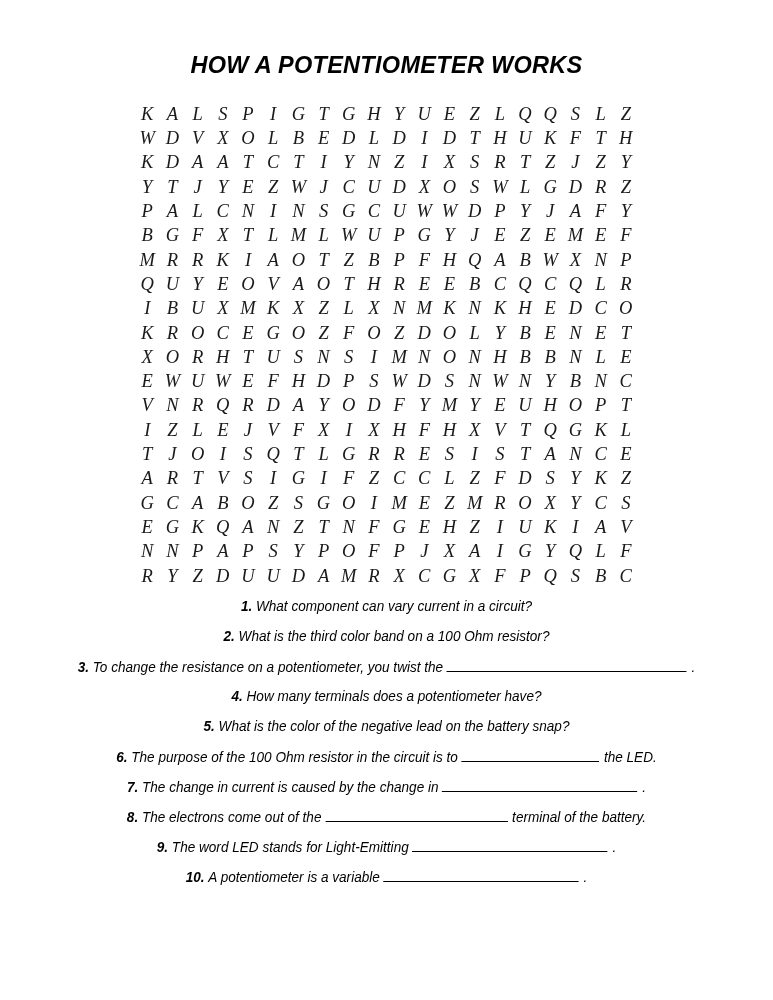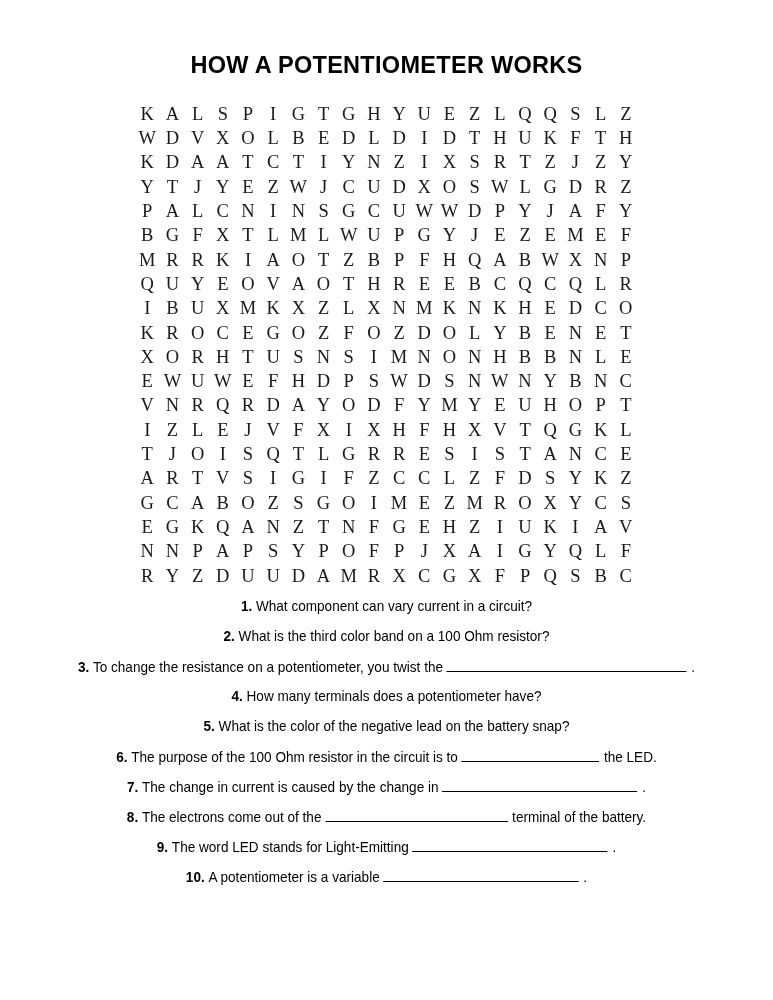--- a/index.html
+++ b/index.html
@@ -16,20 +16,21 @@
     color: #000000;
     overflow: hidden;
   }
 
   .page {
     width: 773px;
     height: 1000px;
     position: relative;
     background: #ffffff;
     box-sizing: border-box;
+    font-style: italic;
   }
 
   
   .worksheet-title {
     position: absolute;
     top: 52px;
     left: 0;
     width: 773px;
     text-align: center;
     font-family: "Liberation Sans", sans-serif;

